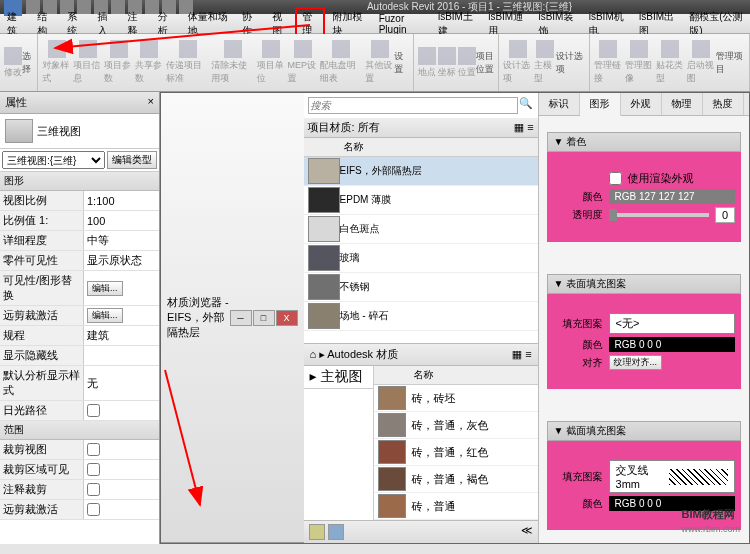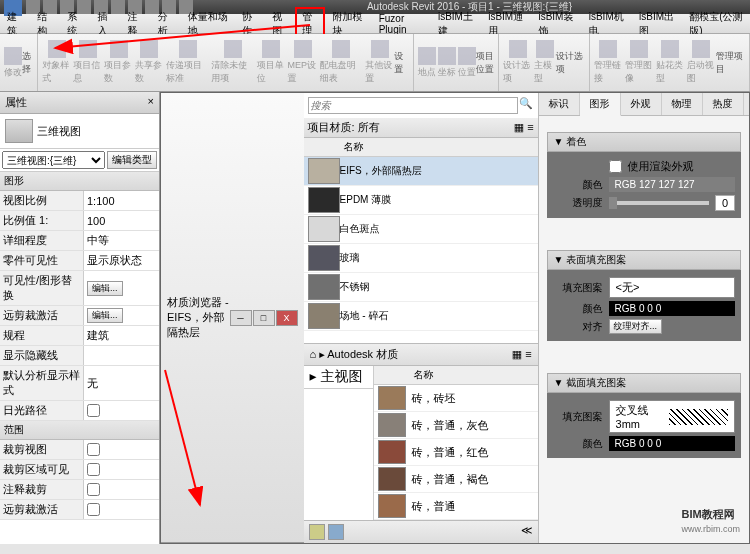--- a/index.html
+++ b/index.html
@@ -57,21 +57,21 @@
 .lib-item{display:flex;align-items:center;padding:1px 4px;gap:6px;border-bottom:1px solid #eee}
 .lib-item .sw{width:28px;height:24px;background:#987;border:1px solid #888}
 .toolbar-bot{padding:3px 5px;background:linear-gradient(#eee,#ddd);border-top:1px solid #bbb;display:flex;gap:3px;position:relative}
 .toolbar-bot .tb{width:16px;height:16px;background:#cc8;border:1px solid #999}
 .mat-right{flex:1;background:#f4f4f4;display:flex;flex-direction:column}
 .tab-row{display:flex;background:#e8e8e8;border-bottom:1px solid #bbb}
 .tab-row span{padding:4px 10px;font-size:10px;border-right:1px solid #ccc;cursor:pointer}
 .tab-row span.active{background:#f4f4f4;border-bottom:1px solid #f4f4f4;margin-bottom:-1px}
 .sect{margin:16px 8px}
 .sect-hdr{background:linear-gradient(#ddd,#ccc);padding:2px 6px;font-size:10px;border:1px solid #aaa}
-.sect-body{padding:4px 6px;background:#737373}
+.sect-body{padding:16px 6px;background:#ec4899}
 .form-row{display:flex;align-items:center;margin:3px 0;gap:6px}
 .form-row .lbl{width:50px;text-align:right;font-size:10px}
 .color-box{background:#7f7f7f;color:#fff;padding:2px 6px;font-size:10px;flex:1}
 .color-black{background:#000;color:#fff;padding:2px 6px;font-size:10px;flex:1}
 .slider{flex:1;height:4px;background:#ccc;position:relative}
 .slider .thumb{position:absolute;left:0;top:-4px;width:8px;height:12px;background:#888}
 .pattern-box{flex:1;background:#fff;border:1px solid #888;padding:2px 6px;font-size:10px;display:flex;align-items:center;gap:8px}
 .cross-swatch{width:80px;height:16px;background:repeating-linear-gradient(45deg,#000,#000 1px,#fff 1px,#fff 4px),repeating-linear-gradient(-45deg,#000,#000 1px,transparent 1px,transparent 4px)}
 .watermark{position:absolute;right:10px;bottom:20px;font-size:24px;font-weight:bold;color:#333;font-family:Arial}
 .watermark small{display:block;font-size:9px;color:#777;font-weight:normal;text-align:right}

